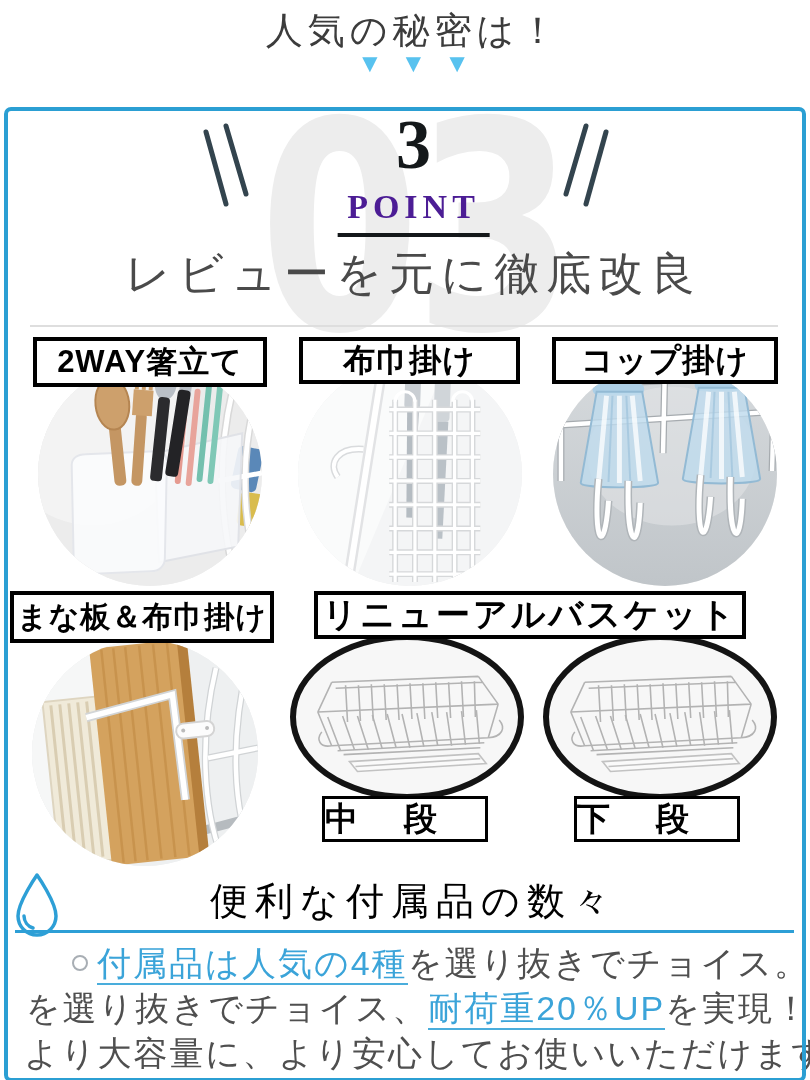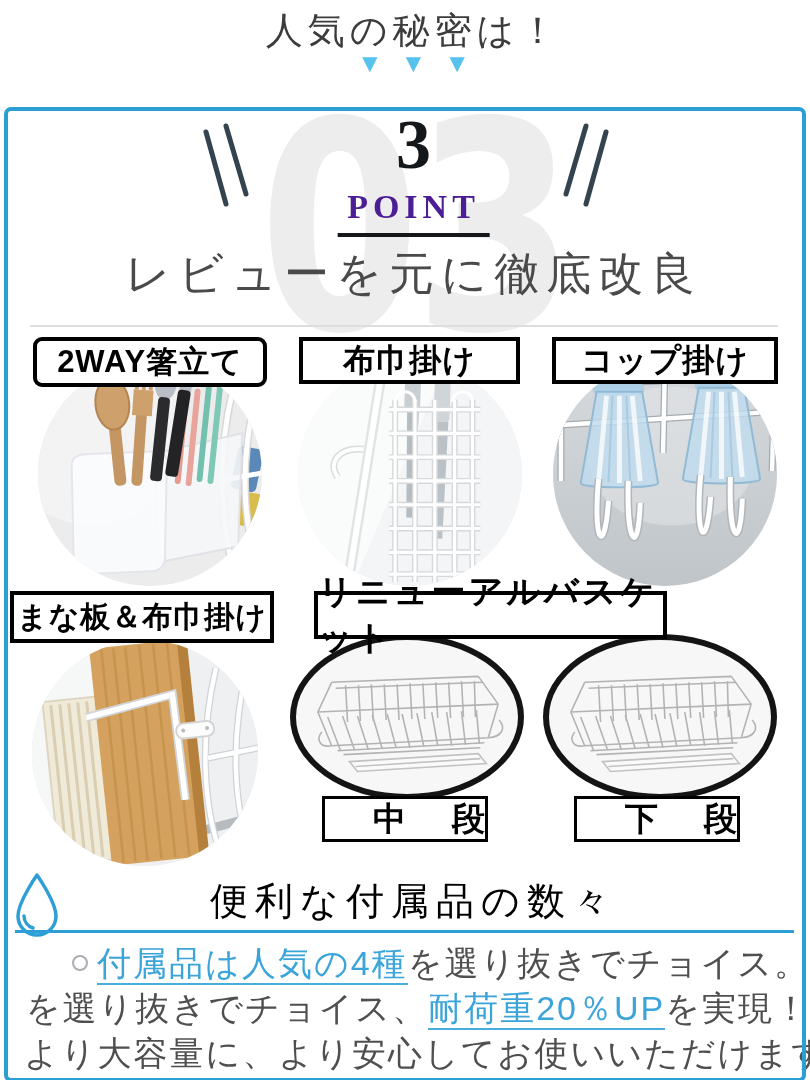--- a/index.html
+++ b/index.html
@@ -34,21 +34,21 @@
   
   .flabel{position:absolute;background:#fff;border:4px solid #000;box-sizing:border-box;z-index:4;
           display:flex;align-items:center;justify-content:center;
           font-weight:900;color:#000;letter-spacing:1px;}
   .photo{position:absolute;border-radius:50%;overflow:hidden;z-index:2;background:#eee;}
   .photo svg{display:block;}
   .badge{position:absolute;width:234px;height:166px;border:6px solid #141414;border-radius:50%;
          box-sizing:border-box;background:#f7f7f7;overflow:hidden;z-index:2;
          display:flex;align-items:center;justify-content:center;}
   .tier{position:absolute;width:166px;height:46px;border:3px solid #000;box-sizing:border-box;
-        background:#fff;z-index:4;display:flex;align-items:center;justify-content:flex-end;
+        background:#fff;z-index:4;display:flex;align-items:center;justify-content:flex-start;
         font-size:33px;font-weight:900;color:#000;}
   .tier span{letter-spacing:46px;margin-right:-46px;}
 
   
   .drop-icon{position:absolute;left:13px;top:872px;z-index:3;}
   .acc-title{position:absolute;top:876px;left:0;width:100%;text-align:center;z-index:2;
              font-size:38px;letter-spacing:7px;color:#000000;font-weight:500;}
   .acc-rule{position:absolute;top:930px;left:15px;width:779px;height:3px;background:#2D9FD6;z-index:2;}
   .acc-body{position:absolute;top:941px;left:24px;width:786px;z-index:2;
             font-size:34px;letter-spacing:2px;line-height:45px;color:#4f4f4f;white-space:nowrap;text-align:right;}
@@ -73,21 +73,21 @@
     <line x1="28" y1="4" x2="48" y2="72" stroke="#33444e" stroke-width="5" stroke-linecap="round"></line>
   </svg>
   <svg class="slash-mark" style="left:560px;top:122px;" width="54" height="88">
     <line x1="46" y1="10" x2="26" y2="82" stroke="#33444e" stroke-width="5" stroke-linecap="round"></line>
     <line x1="26" y1="4" x2="6" y2="72" stroke="#33444e" stroke-width="5" stroke-linecap="round"></line>
   </svg>
 
   <div class="headline">レビューを元に徹底改良</div>
   <div class="divider"></div>
 
-  <div class="flabel" style="left:33px;top:337px;width:234px;height:50px;font-size:31px;border-radius:9px;">
+  <div class="flabel" style="left:33px;top:337px;width:234px;height:50px;font-size:31px;">
     <span>2WAY箸立て</span>
   </div>
   <div class="flabel" style="left:299px;top:337px;width:221px;height:47px;font-size:32px;">
     <span>布巾掛け</span>
   </div>
   <div class="flabel" style="left:552px;top:337px;width:226px;height:47px;font-size:32px;">
     <span>コップ掛け</span>
   </div>
 
   <div class="photo" style="left:38px;top:362px;width:224px;height:224px;">
@@ -192,21 +192,21 @@
         <path d="M42,12 L34,98 M55,12 L55,100 M68,12 L76,98" stroke="#ffffff" stroke-width="5" opacity="0.75" fill="none"></path>
         <path d="M34,96 C28,160 40,176 44,118 M64,98 C62,162 74,176 76,120" stroke="#b0b5b9" stroke-width="8" fill="none"></path>
         <path d="M34,96 C28,160 40,176 44,118 M64,98 C62,162 74,176 76,120" stroke="#ffffff" stroke-width="5" fill="none"></path>
       </g>
     </svg>
   </div>
 
   <div class="flabel" style="left:10px;top:591px;width:264px;height:52px;font-size:30px;">
     <span>まな板＆布巾掛け</span>
   </div>
-  <div class="flabel" style="left:314px;top:591px;width:353px;height:48px;font-size:34px;letter-spacing:3px;">
+  <div class="flabel" style="left:314px;top:591px;width:432px;height:48px;font-size:34px;letter-spacing:3px;">
     <span>リニューアルバスケット</span>
   </div>
 
   <div class="photo" style="left:32px;top:640px;width:226px;height:226px;">
     <svg width="226" height="226" viewBox="0 0 226 226">
       <rect width="226" height="226" fill="#eef0f1"></rect>
       <path d="M0,0 L130,0 L62,226 L0,226 Z" fill="#f6f7f7"></path>
       <line x1="150" y1="196" x2="226" y2="176" stroke="#b6bbbf" stroke-width="9"></line>
       <g stroke="#d0d3d5" stroke-width="7" fill="none">
         <path d="M184,28 C168,95 170,165 190,218"></path>

